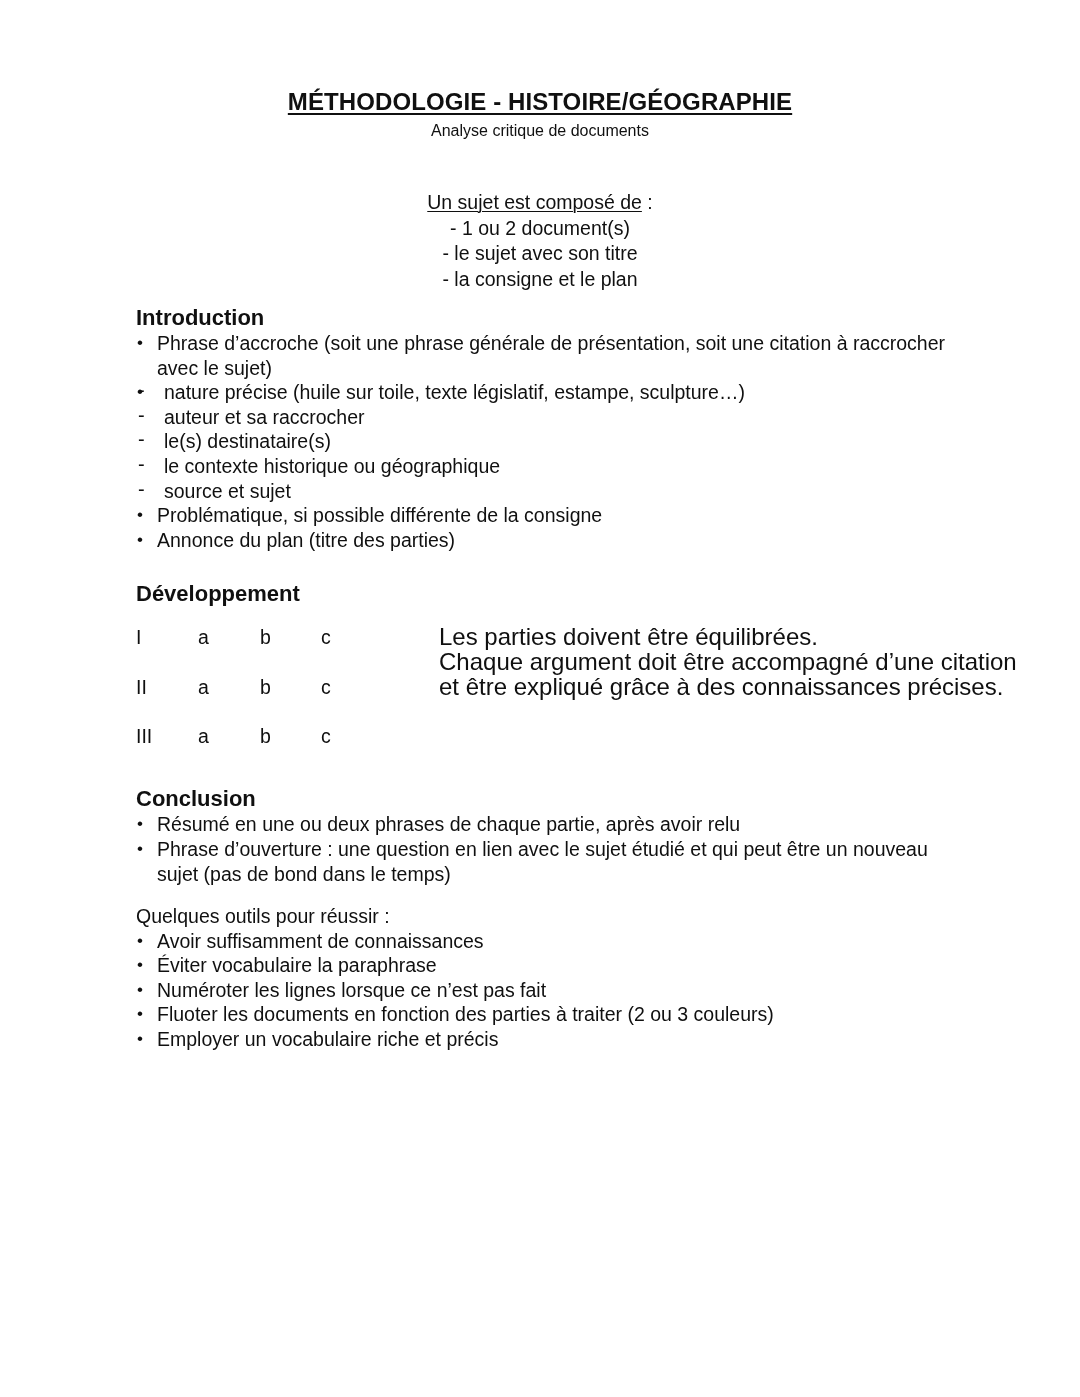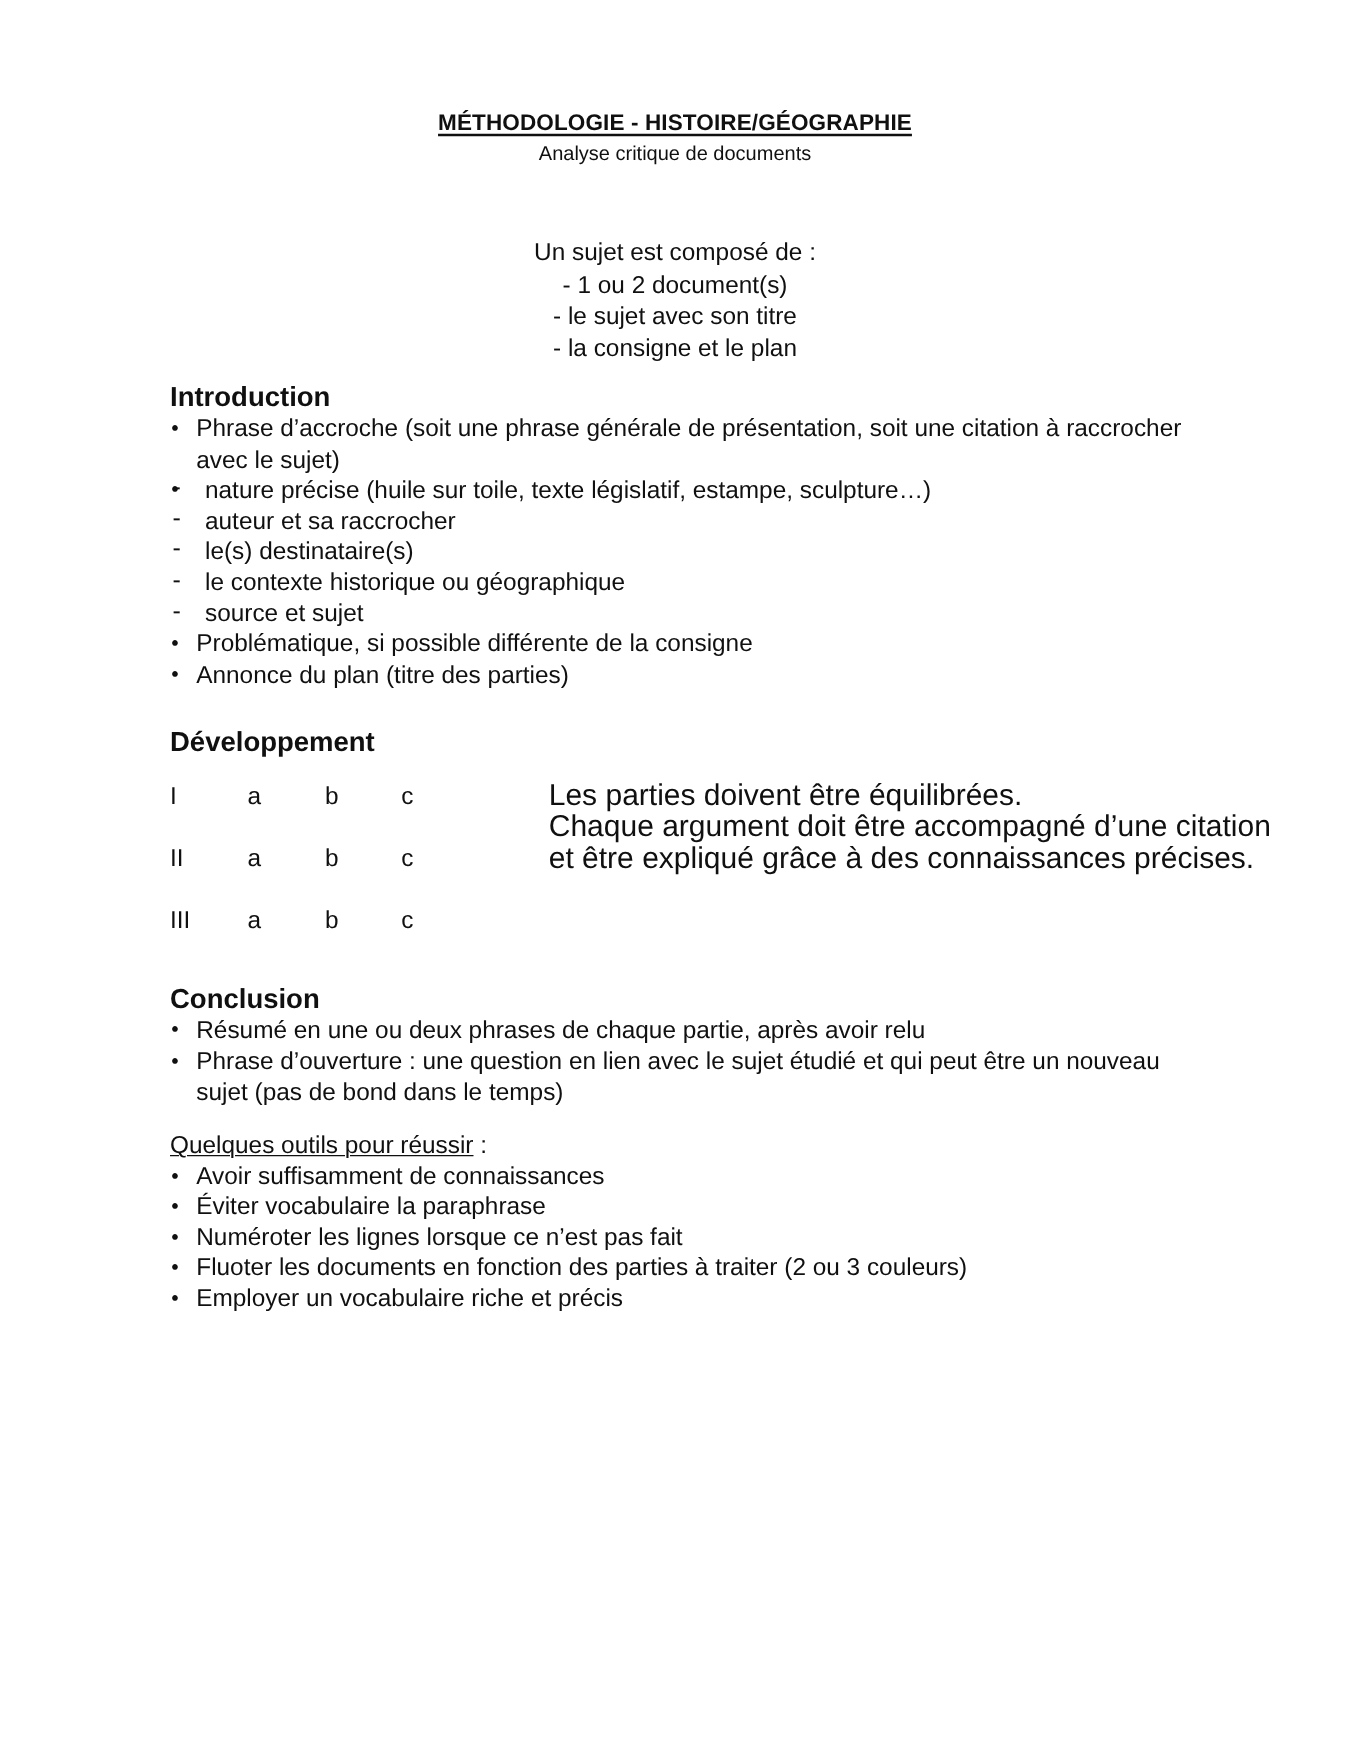--- a/index.html
+++ b/index.html
@@ -24,21 +24,21 @@
 
   
   .doc-header {
     position: absolute;
     left: 0;
     right: 0;
     top: 88px;
     text-align: center;
   }
   .doc-title {
-    font-size: 18px;
+    font-size: 24px;
     font-weight: bold;
     letter-spacing: 0.1px;
     text-decoration: underline;
     text-underline-offset: 3px;
     text-decoration-thickness: 2px;
     line-height: 1.18;
     margin: 0;
   }
   .doc-subtitle {
     font-size: 16px;
@@ -51,20 +51,21 @@
   .compose-block {
     position: absolute;
     left: 0;
     right: 0;
     top: 190px;
     text-align: center;
     font-size: 19.5px;
     line-height: 25.5px;
   }
   .compose-title .u {
+    text-decoration: underline;
     text-underline-offset: 2px;
     text-decoration-thickness: 1.3px;
   }
   .compose-line { white-space: pre; }
 
   
   .body-col {
     position: absolute;
     left: 136px;
     top: 306px;
@@ -139,21 +140,20 @@
     white-space: nowrap;
   }
 
   
   .tools-title {
     font-size: 19.5px;
     line-height: 24.6px;
     margin: 0 0 0 0;
   }
   .tools-title .u {
-    text-decoration: underline;
     text-underline-offset: 2px;
     text-decoration-thickness: 1.3px;
   }
 </style>
 </head>
 <body>
 
 <div class="page">
 
   <div class="doc-header">

